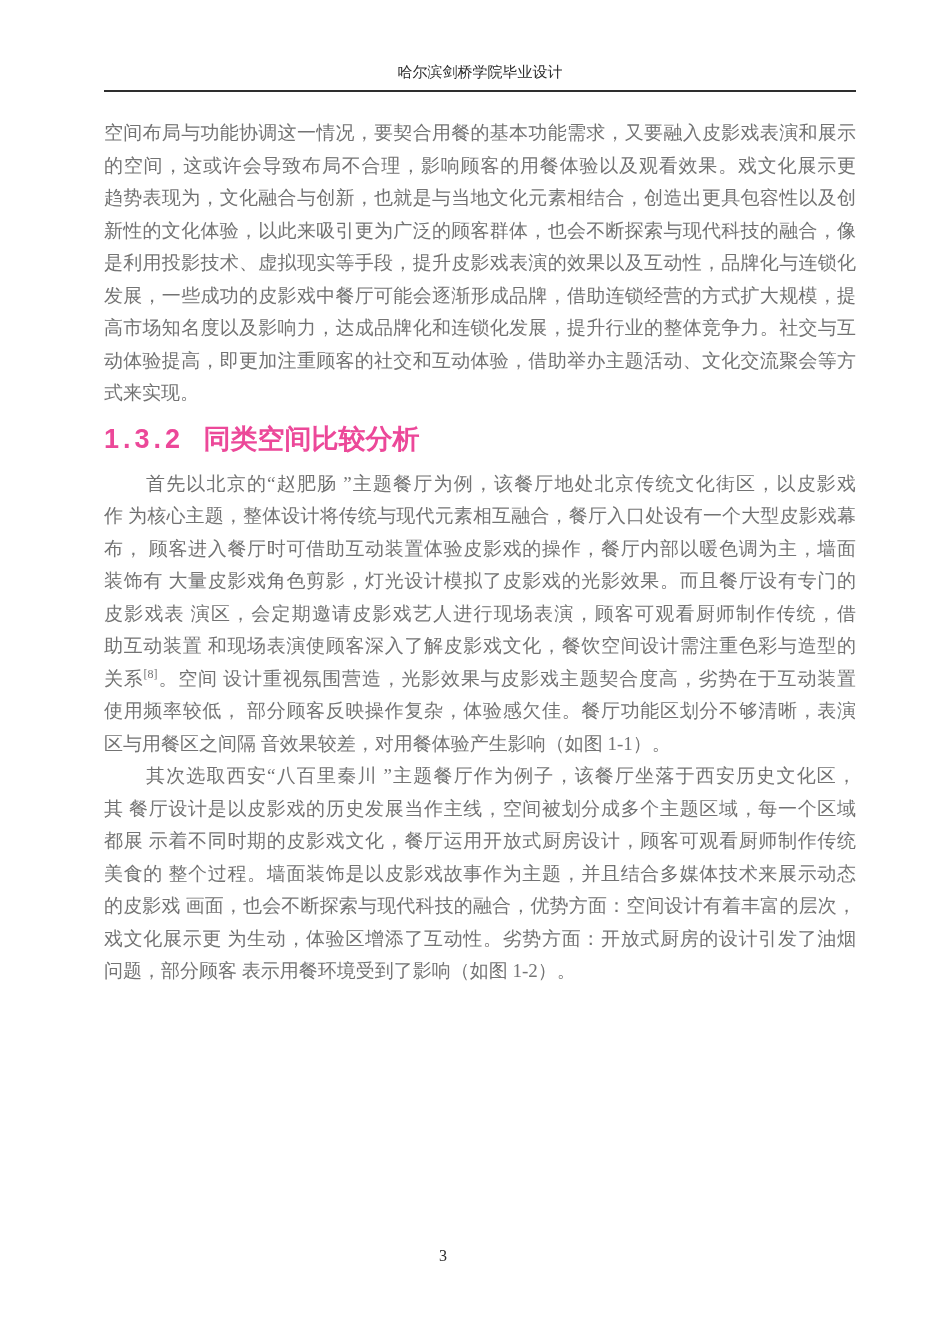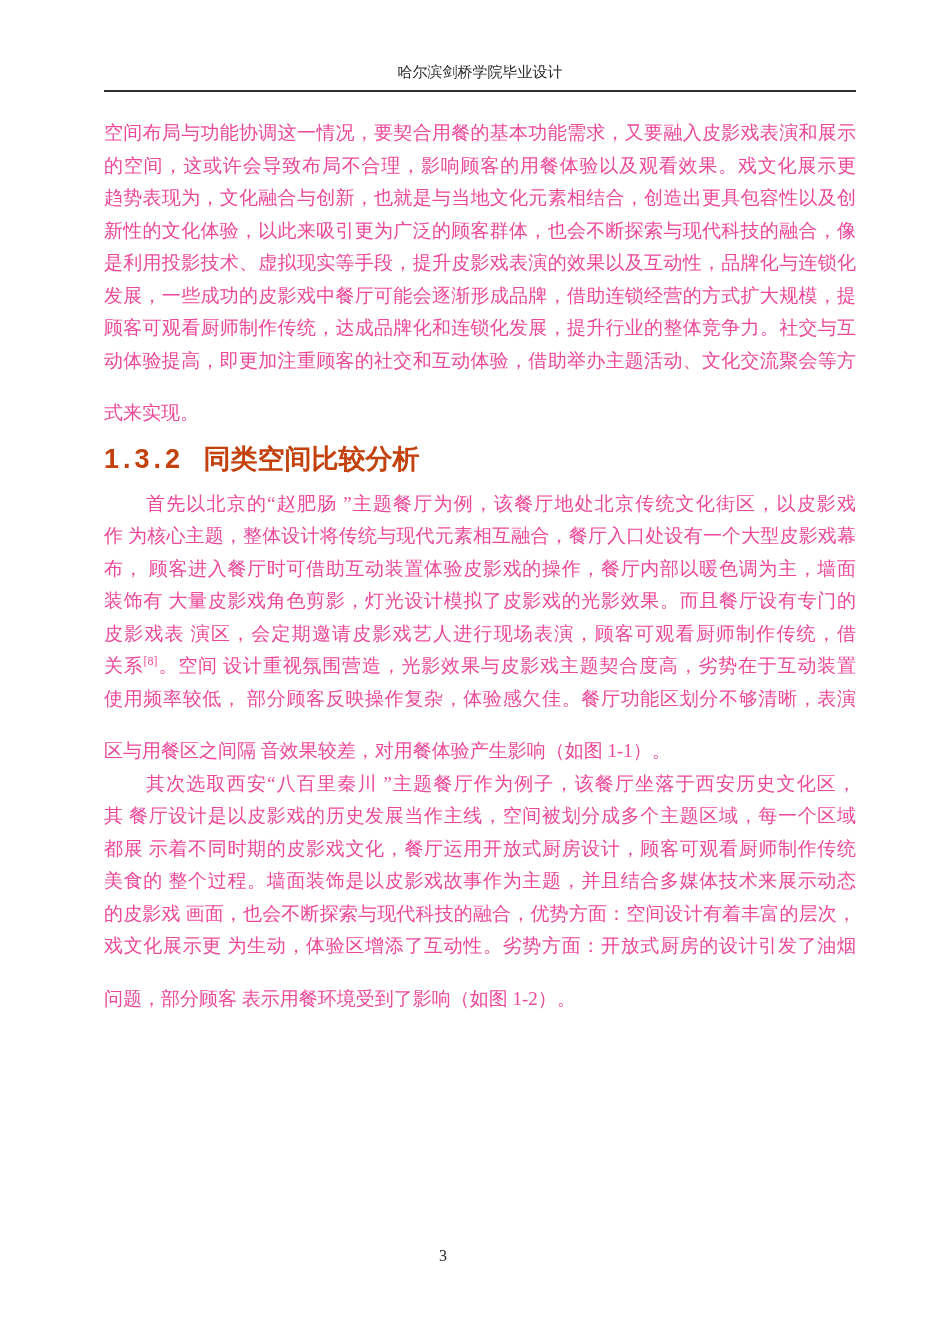--- a/index.html
+++ b/index.html
@@ -33,33 +33,33 @@
     position: absolute;
     top: 117px; left: 104px; width: 752px;
   }
   .para { margin: 0; padding: 0; }
   .line {
     font-size: 19px;
     line-height: 32.5px;
     min-height: 32.5px;
     text-align: justify;
     text-align-last: justify;
-    color: #ec4899;
+    color: #737373;
     white-space: pre-wrap;
   }
   .line.indent { padding-left: 42px; }
-  .line.last { text-align-last: left; margin-top: 20px; }
+  .line.last { text-align-last: left; }
   .heading {
     margin: 0;
     padding: 13px 0 13px 0;
     font-family: "Liberation Sans", sans-serif;
     font-weight: bold;
     font-size: 27px;
     line-height: 32px;
-    color: #c2410c;
+    color: #ec4899;
     text-align: left;
   }
   .heading .h-num { letter-spacing: 4px; margin-right: 12px; }
   sup.footnote-ref {
     font-size: 12px;
     line-height: 0;
     vertical-align: super;
   }
   .footer {
     position: absolute;
@@ -79,36 +79,37 @@
 
   <div class="content">
 
     <div class="para">
       <div class="line">空间布局与功能协调这一情况，要契合用餐的基本功能需求，又要融入皮影戏表演和展示</div>
       <div class="line">的空间，这或许会导致布局不合理，影响顾客的用餐体验以及观看效果。戏文化展示更</div>
       <div class="line">趋势表现为，文化融合与创新，也就是与当地文化元素相结合，创造出更具包容性以及创</div>
       <div class="line">新性的文化体验，以此来吸引更为广泛的顾客群体，也会不断探索与现代科技的融合，像</div>
       <div class="line">是利用投影技术、虚拟现实等手段，提升皮影戏表演的效果以及互动性，品牌化与连锁化</div>
       <div class="line">发展，一些成功的皮影戏中餐厅可能会逐渐形成品牌，借助连锁经营的方式扩大规模，提</div>
-      <div class="line">顾客可观看厨师制作传统，达成品牌化和连锁化发展，提升行业的整体竞争力。社交与互</div>
+      <div class="line">高市场知名度以及影响力，达成品牌化和连锁化发展，提升行业的整体竞争力。社交与互</div>
       <div class="line">动体验提高，即更加注重顾客的社交和互动体验，借助举办主题活动、文化交流聚会等方</div>
       <div class="line last">式来实现。</div>
     </div>
 
     <h2 class="heading">
       <span class="h-num">1.3.2</span>
       <span class="h-title">同类空间比较分析</span>
     </h2>
 
     <div class="para">
       <div class="line indent">首先以北京的“赵肥肠 ”主题餐厅为例，该餐厅地处北京传统文化街区，以皮影戏</div>
       <div class="line">作 为核心主题，整体设计将传统与现代元素相互融合，餐厅入口处设有一个大型皮影戏幕</div>
       <div class="line">布， 顾客进入餐厅时可借助互动装置体验皮影戏的操作，餐厅内部以暖色调为主，墙面</div>
       <div class="line">装饰有 大量皮影戏角色剪影，灯光设计模拟了皮影戏的光影效果。而且餐厅设有专门的</div>
       <div class="line">皮影戏表 演区，会定期邀请皮影戏艺人进行现场表演，顾客可观看厨师制作传统，借</div>
+      <div class="line">助互动装置 和现场表演使顾客深入了解皮影戏文化，餐饮空间设计需注重色彩与造型的</div>
       <div class="line"><span>关系</span><sup class="footnote-ref">[8]</sup><span>。空间 设计重视氛围营造，光影效果与皮影戏主题契合度高，劣势在于互动装置</span></div>
       <div class="line">使用频率较低， 部分顾客反映操作复杂，体验感欠佳。餐厅功能区划分不够清晰，表演</div>
       <div class="line last">区与用餐区之间隔 音效果较差，对用餐体验产生影响（如图 1-1）。</div>
     </div>
 
     <div class="para">
       <div class="line indent">其次选取西安“八百里秦川 ”主题餐厅作为例子，该餐厅坐落于西安历史文化区，</div>
       <div class="line">其 餐厅设计是以皮影戏的历史发展当作主线，空间被划分成多个主题区域，每一个区域</div>
       <div class="line">都展 示着不同时期的皮影戏文化，餐厅运用开放式厨房设计，顾客可观看厨师制作传统</div>
       <div class="line">美食的 整个过程。墙面装饰是以皮影戏故事作为主题，并且结合多媒体技术来展示动态</div>

